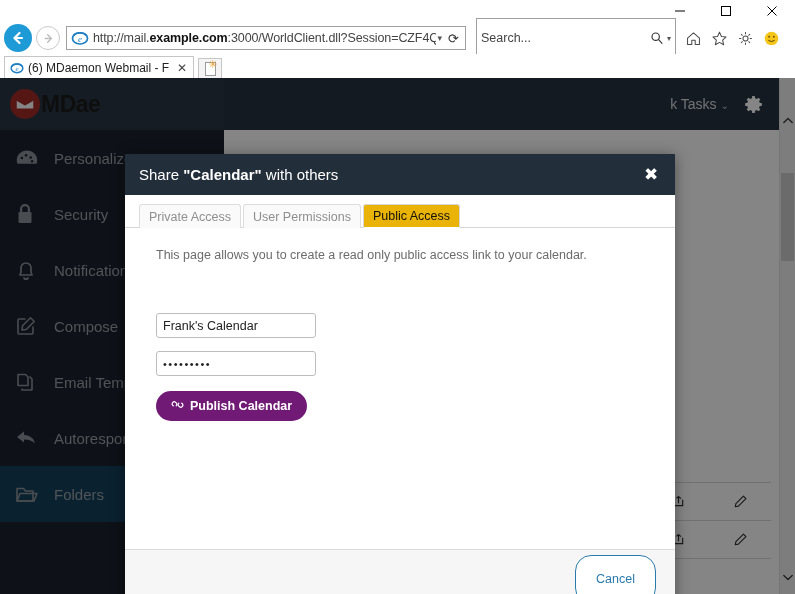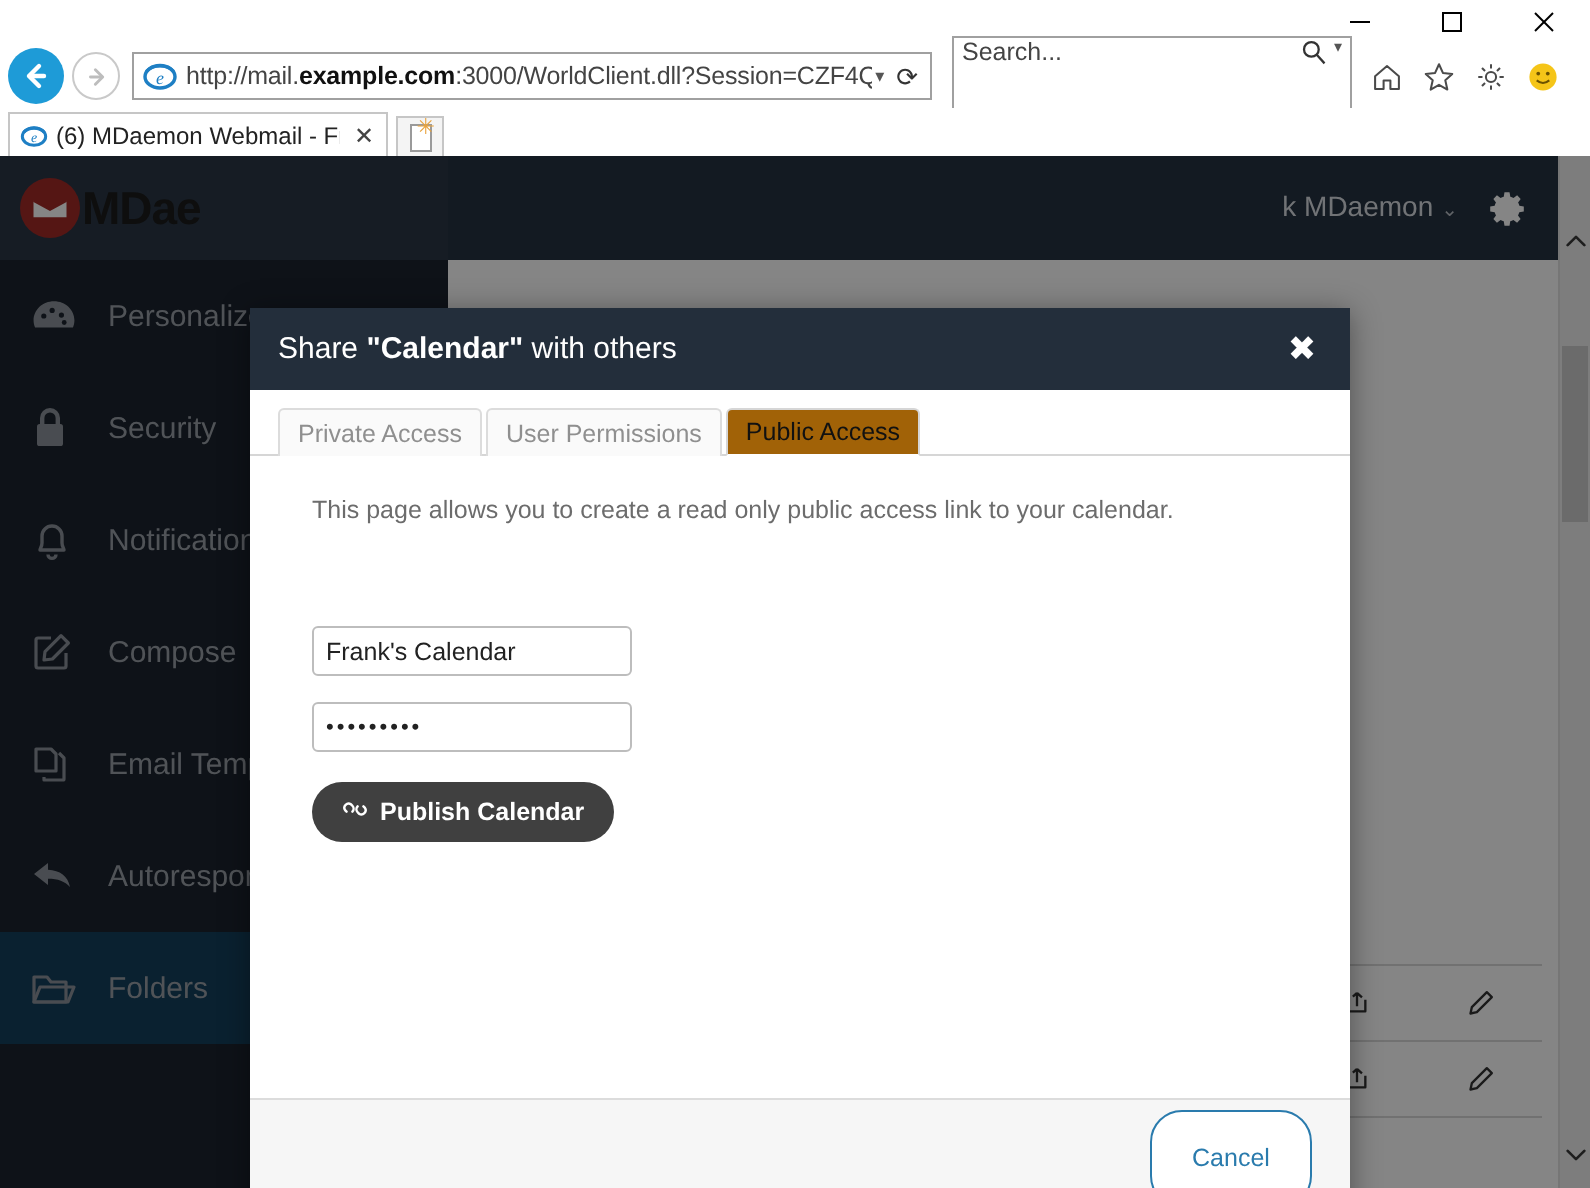--- a/index.html
+++ b/index.html
@@ -59,21 +59,21 @@
     font-size: 12.5px; color: #444; white-space: nowrap; overflow: hidden;
     flex: 1 1 auto; letter-spacing: -0.1px;
   }
   .url-text b { color: #111; font-weight: bold; }
   .url-caret { color: #555; font-size: 9px; padding: 0 6px 0 2px; }
   .url-refresh { color: #333; font-size: 13px; padding-right: 2px; }
 
   .searchbar {
     margin-left: 10px; width: 200px; height: 40px;
     border: 1px solid #A0A0A0; background: #fff;
-    display: flex; align-items: flex-start; padding: 0 4px;
+    display: flex; align-items: center; padding: 0 4px;
   }
   .search-text { font-size: 12.5px; color: #444; flex: 1 1 auto; }
   .search-caret { color: #555; font-size: 8px; margin-left: 3px; }
 
   .tb-icons { display: flex; align-items: center; margin-left: 8px; gap: 7px; }
   .tb-icon { width: 19px; height: 19px; display:flex; align-items:center; justify-content:center; }
 
   .tabstrip {
     position: absolute; top: 54px; left: 0; right: 0; height: 24px;
     background: #ffffff;
@@ -208,38 +208,38 @@
   .tab-btn {
     height: 24px; padding: 0 9px; margin-right: 2px;
     font-size: 12.5px; color: #8f8f8f;
     border: 1px solid #dcdcdc; border-bottom: none;
     border-radius: 3px 3px 0 0;
     background: #fafafa;
     display: flex; align-items: center;
     position: relative; top: 1px;
   }
   .tab-btn.active {
-    color: #111; background: #a16207; border-color: #d6d6d6;
+    color: #111; background: #eab308; border-color: #d6d6d6;
     border-bottom: 1px solid #fff;
   }
 
   .modal-body { flex: 1 1 auto; padding: 20px 18px 0 31px; background:#fff; }
   .modal-desc { font-size: 12.5px; color: #6c6c6c; line-height: 15px; }
   .fld {
     width: 160px; height: 25px; margin-top: 0;
     border: 1px solid #bdbdbd; border-radius: 3px;
     font-size: 12.5px; color: #222; padding: 0 6px;
     font-family: "Liberation Sans", sans-serif;
     background: #fff; display:flex; align-items:center;
   }
   .fld-name { margin-top: 50px; }
   .fld-pass { margin-top: 13px; letter-spacing: 1.5px; font-size: 11px; }
   .btn-publish {
     margin-top: 15px; height: 30px; padding: 0 15px;
-    background: #404040; color: #fff; border: none; border-radius: 15px;
+    background: #701a75; color: #fff; border: none; border-radius: 15px;
     font-size: 12.5px; font-weight: bold;
     display: inline-flex; align-items: center; gap: 6px;
     font-family: "Liberation Sans", sans-serif;
   }
 
   .modal-footer {
     height: 59px; background: #F6F6F6; border-top: 1px solid #dcdcdc;
     display: flex; align-items: center; justify-content: flex-end;
     padding-right: 19px; flex: 0 0 auto;
   }
@@ -375,21 +375,21 @@
         <div class="logo-mark">
           <svg width="22" height="22" viewBox="0 0 24 24">
             <path d="M3 8 L12 13 L21 8 L21 17 L3 17 Z" fill="#fff"></path>
             <path d="M3 8 L12 13 L21 8" fill="none" stroke="#A32B28" stroke-width="1.2"></path>
           </svg>
         </div>
         <span class="logo-text">MDae</span>
       </div>
       <div class="header-right">
         <div>
-          <span class="user-name">k MDaemon</span><span class="user-caret">⌄</span>
+          <span class="user-name">k Tasks</span><span class="user-caret">⌄</span>
         </div>
         <div class="gear-btn">
           <svg width="21" height="21" viewBox="0 0 20 20" fill="#ffffff">
             <path d="M10 6.6a3.4 3.4 0 100 6.8 3.4 3.4 0 000-6.8zm0 5.1a1.7 1.7 0 110-3.4 1.7 1.7 0 010 3.4z"></path>
             <path d="M18 11.2v-2.4l-2.1-.35a6.2 6.2 0 00-.62-1.5l1.24-1.74-1.7-1.7-1.74 1.24a6.2 6.2 0 00-1.5-.62L11.2 2H8.8l-.35 2.13a6.2 6.2 0 00-1.5.62L5.21 3.51l-1.7 1.7L4.75 6.95a6.2 6.2 0 00-.62 1.5L2 8.8v2.4l2.13.35c.14.53.35 1.03.62 1.5l-1.24 1.74 1.7 1.7 1.74-1.24c.47.27.97.48 1.5.62L8.8 18h2.4l.35-2.13c.53-.14 1.03-.35 1.5-.62l1.74 1.24 1.7-1.7-1.24-1.74c.27-.47.48-.97.62-1.5L18 11.2z"></path>
           </svg>
         </div>
       </div>
     </div>
 

